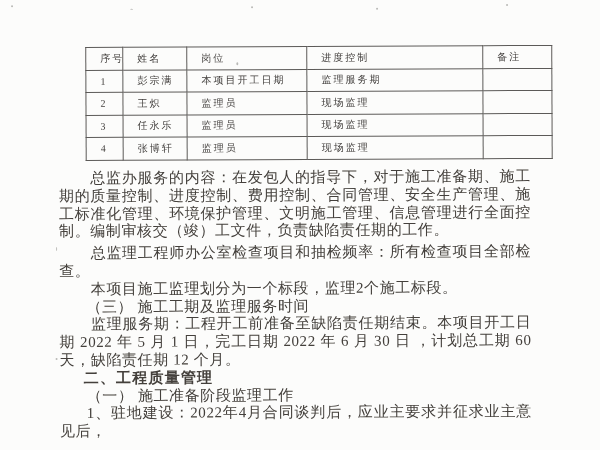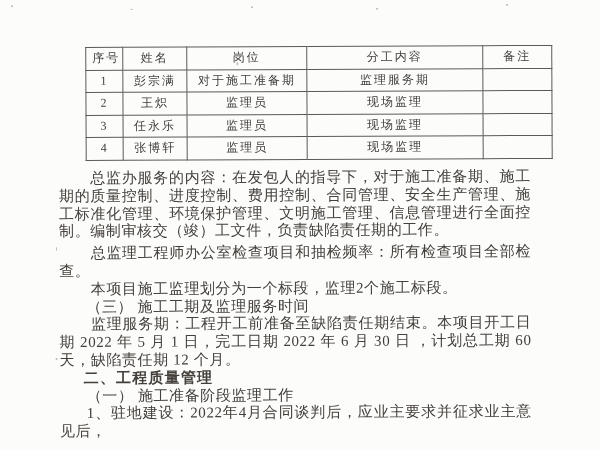--- a/index.html
+++ b/index.html
@@ -22,26 +22,26 @@
   }
   
   table.staff{
     position:absolute;left:86px;top:46px;
     width:466px;
     border-collapse:collapse;
     table-layout:fixed;
   }
   table.staff th, table.staff td{
     border:1px solid #5c5a58;
-    font-size:12px;
+    font-size:10px;
     font-weight:normal;
-    text-align:center;
+    text-align:left;
     vertical-align:middle;
     height:21.5px;
-    padding:0 6px;
+    padding:0 14px;
     color:#403d3b;
     letter-spacing:2px;
     white-space:nowrap;
     overflow:hidden;
   }
   
   .text-block{
     position:absolute;left:59px;top:169px;
     width:472px;
     font-size:15px;
@@ -92,29 +92,29 @@
         <col style="width:64px">
         <col style="width:120px">
         <col style="width:176px">
         <col style="width:69px">
       </colgroup>
       <thead>
         <tr id="thead-row">
             <th>序号</th>
             <th>姓名</th>
             <th>岗位</th>
-            <th>分工内容</th>
+            <th>进度控制</th>
             <th>备注</th>
           </tr>
       </thead>
       <tbody id="table-body">
           <tr>
             <td>1</td>
             <td>彭宗满</td>
-            <td>对于施工准备期</td>
+            <td>本项目开工日期</td>
             <td>监理服务期</td>
             <td></td>
           </tr>
           <tr>
             <td>2</td>
             <td>王炽</td>
             <td>监理员</td>
             <td>现场监理</td>
             <td></td>
           </tr>

